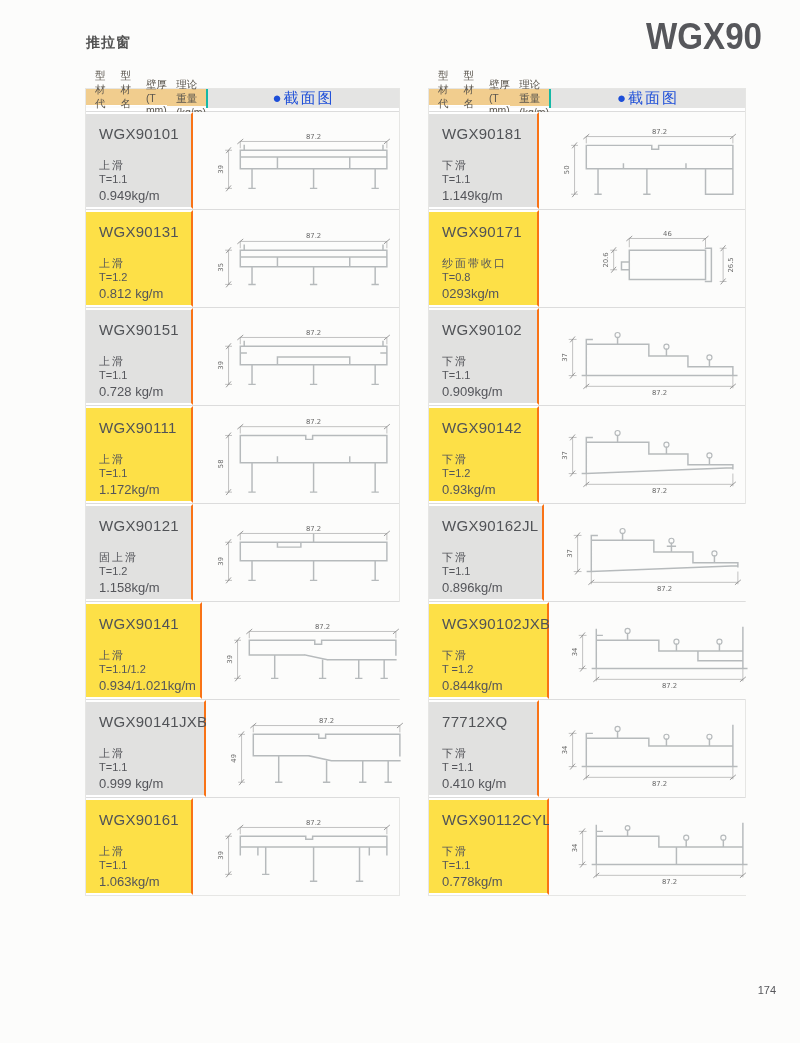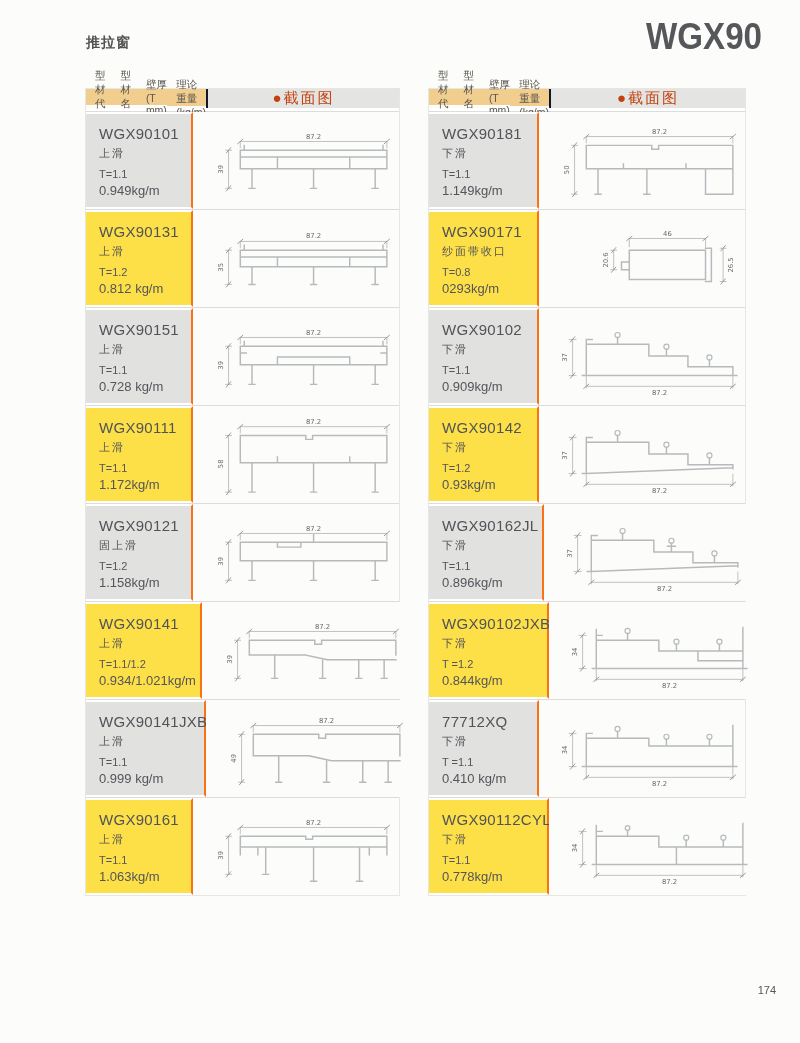--- a/index.html
+++ b/index.html
@@ -11,30 +11,30 @@
   .title-right{position:absolute;right:38px;top:16px;font-size:36px;font-weight:bold;color:#56575b;
     transform:scaleX(.92);transform-origin:100% 50%;letter-spacing:0px}
   .tbl{position:absolute;top:88px;background:#fbfbfa;border:1px solid #e6e6e4;box-sizing:border-box}
   #tbl-left{left:85px;width:315px}
   #tbl-right{left:428px;width:318px}
   .thead{display:flex;border-bottom:3px solid #fff}
   .thead-col1{width:120px;display:flex;flex-direction:row}
   .th-row{height:16px;background:#f1cd8e;border-bottom:1px solid #fff;display:flex;align-items:center;
     padding-left:9px;font-size:10.5px;color:#5b564e}
   .th-row:last-child{border-bottom:none;height:17px}
-  .th-sect{flex:1;background:#e4e4e3;border-left:2px solid #0f172a;display:flex;align-items:center;
-    justify-content:center;font-size:15px;color:#c2410c;letter-spacing:2px}
+  .th-sect{flex:1;background:#e4e4e3;border-left:2px solid #14b8a6;display:flex;align-items:center;
+    justify-content:center;font-size:15px;color:#1d4ed8;letter-spacing:2px}
   .trow{display:flex;height:97px;border-top:1px solid #dcdcdc}
   .trow:first-of-type{border-top:none}
   .lbl{width:120px;box-sizing:border-box;padding:11px 4px 9px 13px;border-right:2px solid #f97316;
     border-top:2px solid #fff;border-bottom:2px solid #fff;display:flex;flex-direction:column}
   .lbl.g{background:#e1e1e0}
   .lbl.y{background:#fde047}
   .code{font-size:15px;color:#515357;letter-spacing:.3px;white-space:nowrap}
-  .pname{font-size:11px;margin-top:4px;letter-spacing:2px;color:#54555a}
+  .pname{font-size:11px;margin-top:16px;letter-spacing:2px;color:#54555a}
   .spacer{flex:1}
   .tv{font-size:11px;color:#54555a}
   .wv{font-size:13px;margin-top:3px;color:#54555a;white-space:nowrap}
   .dia{flex:1;display:flex;align-items:center;justify-content:center;background:#fcfcfb}
   svg.dwg{width:206px;height:86px;display:block}
   .dl{stroke:#a6a6a6;stroke-width:.7;fill:none}
   .tk{stroke:#8d8d8d;stroke-width:.9;fill:none}
   .dt{font-size:7px;fill:#6a6a6a;text-anchor:middle;font-family:"DejaVu Sans",sans-serif}
   .pf{stroke:#b6babc;stroke-width:1.5;fill:none;stroke-linecap:square}
   circle.pf{stroke-width:1.2}

